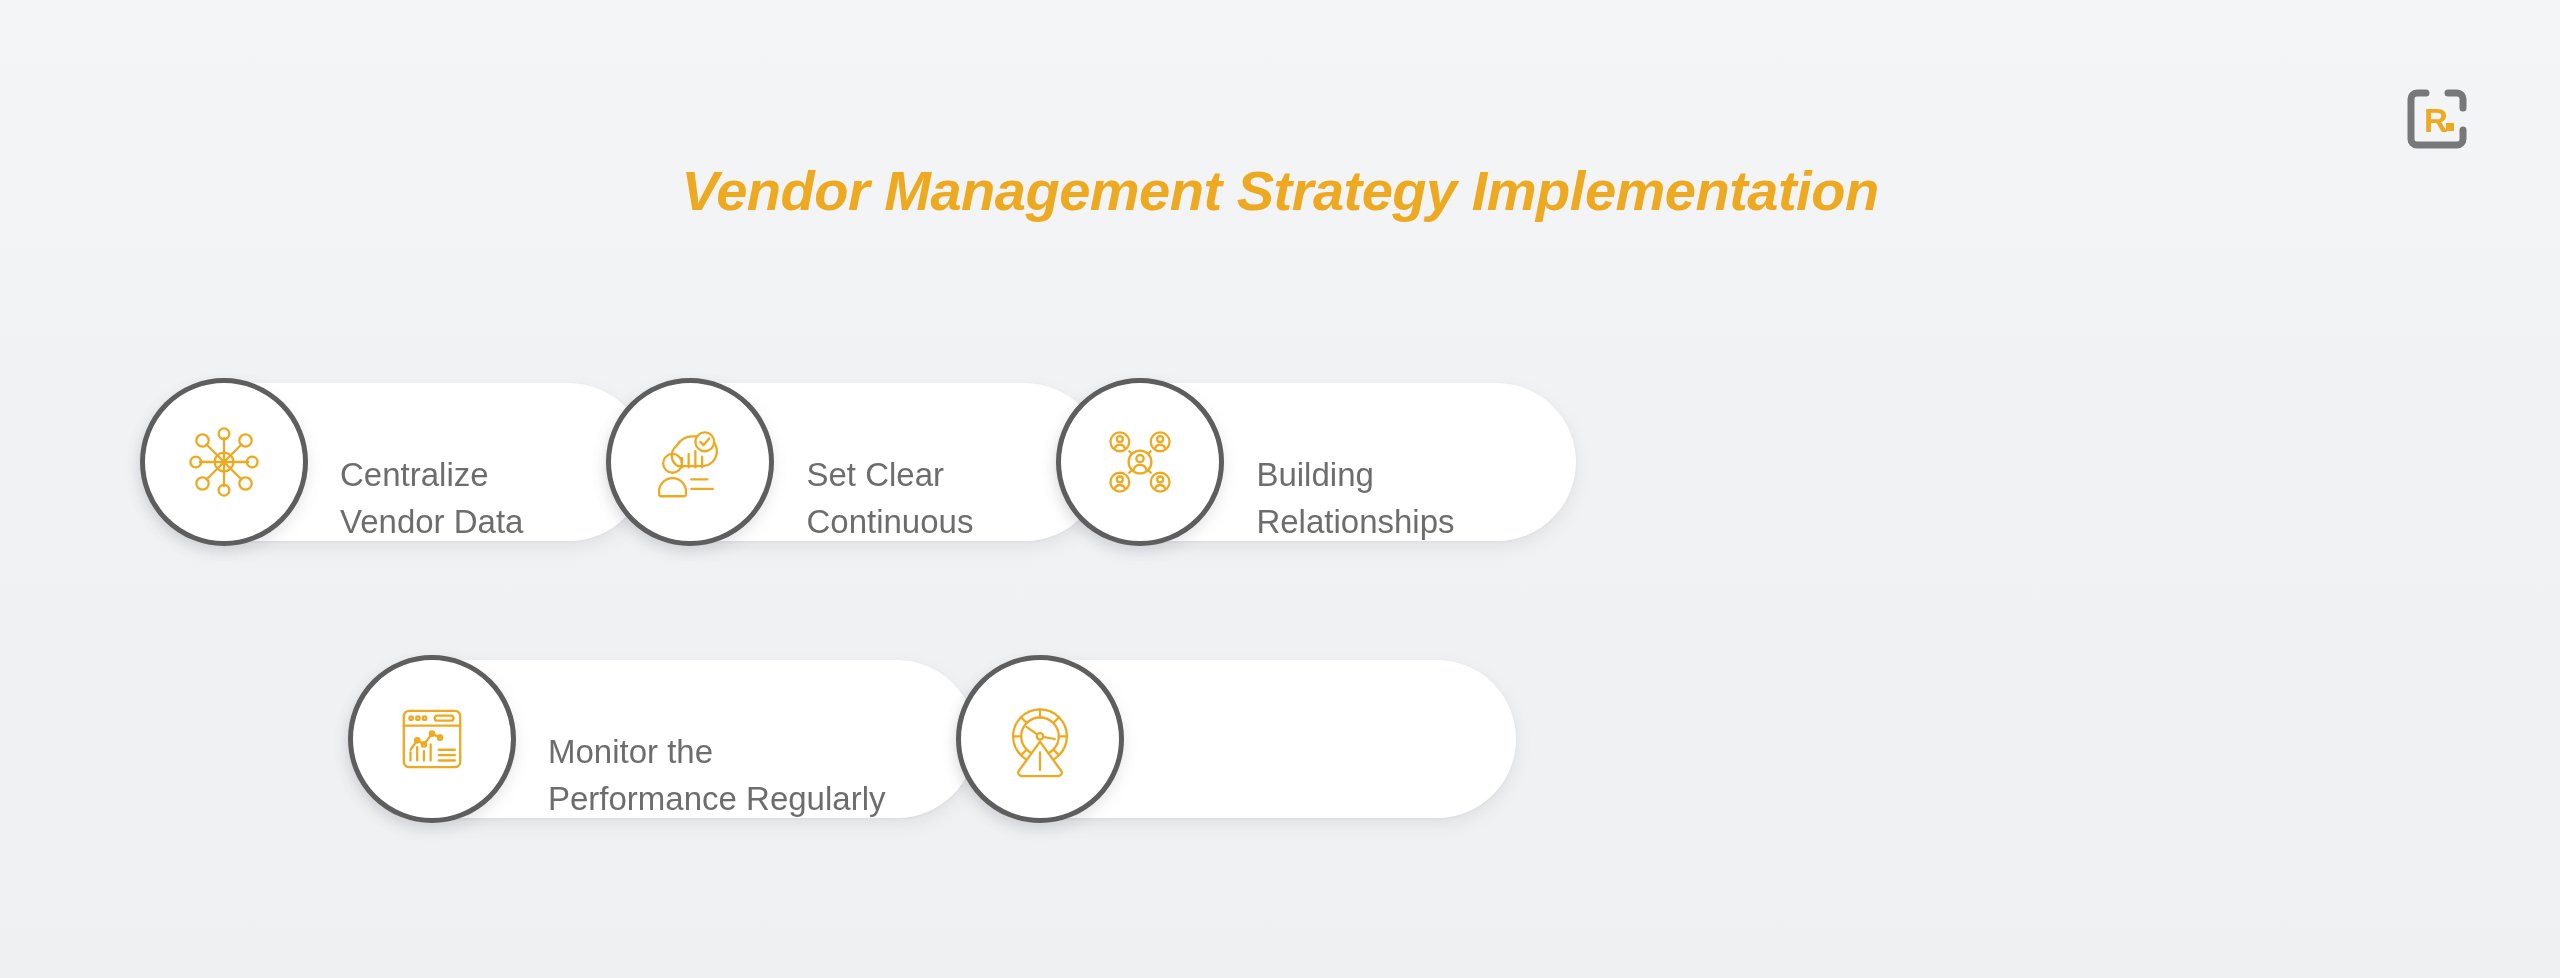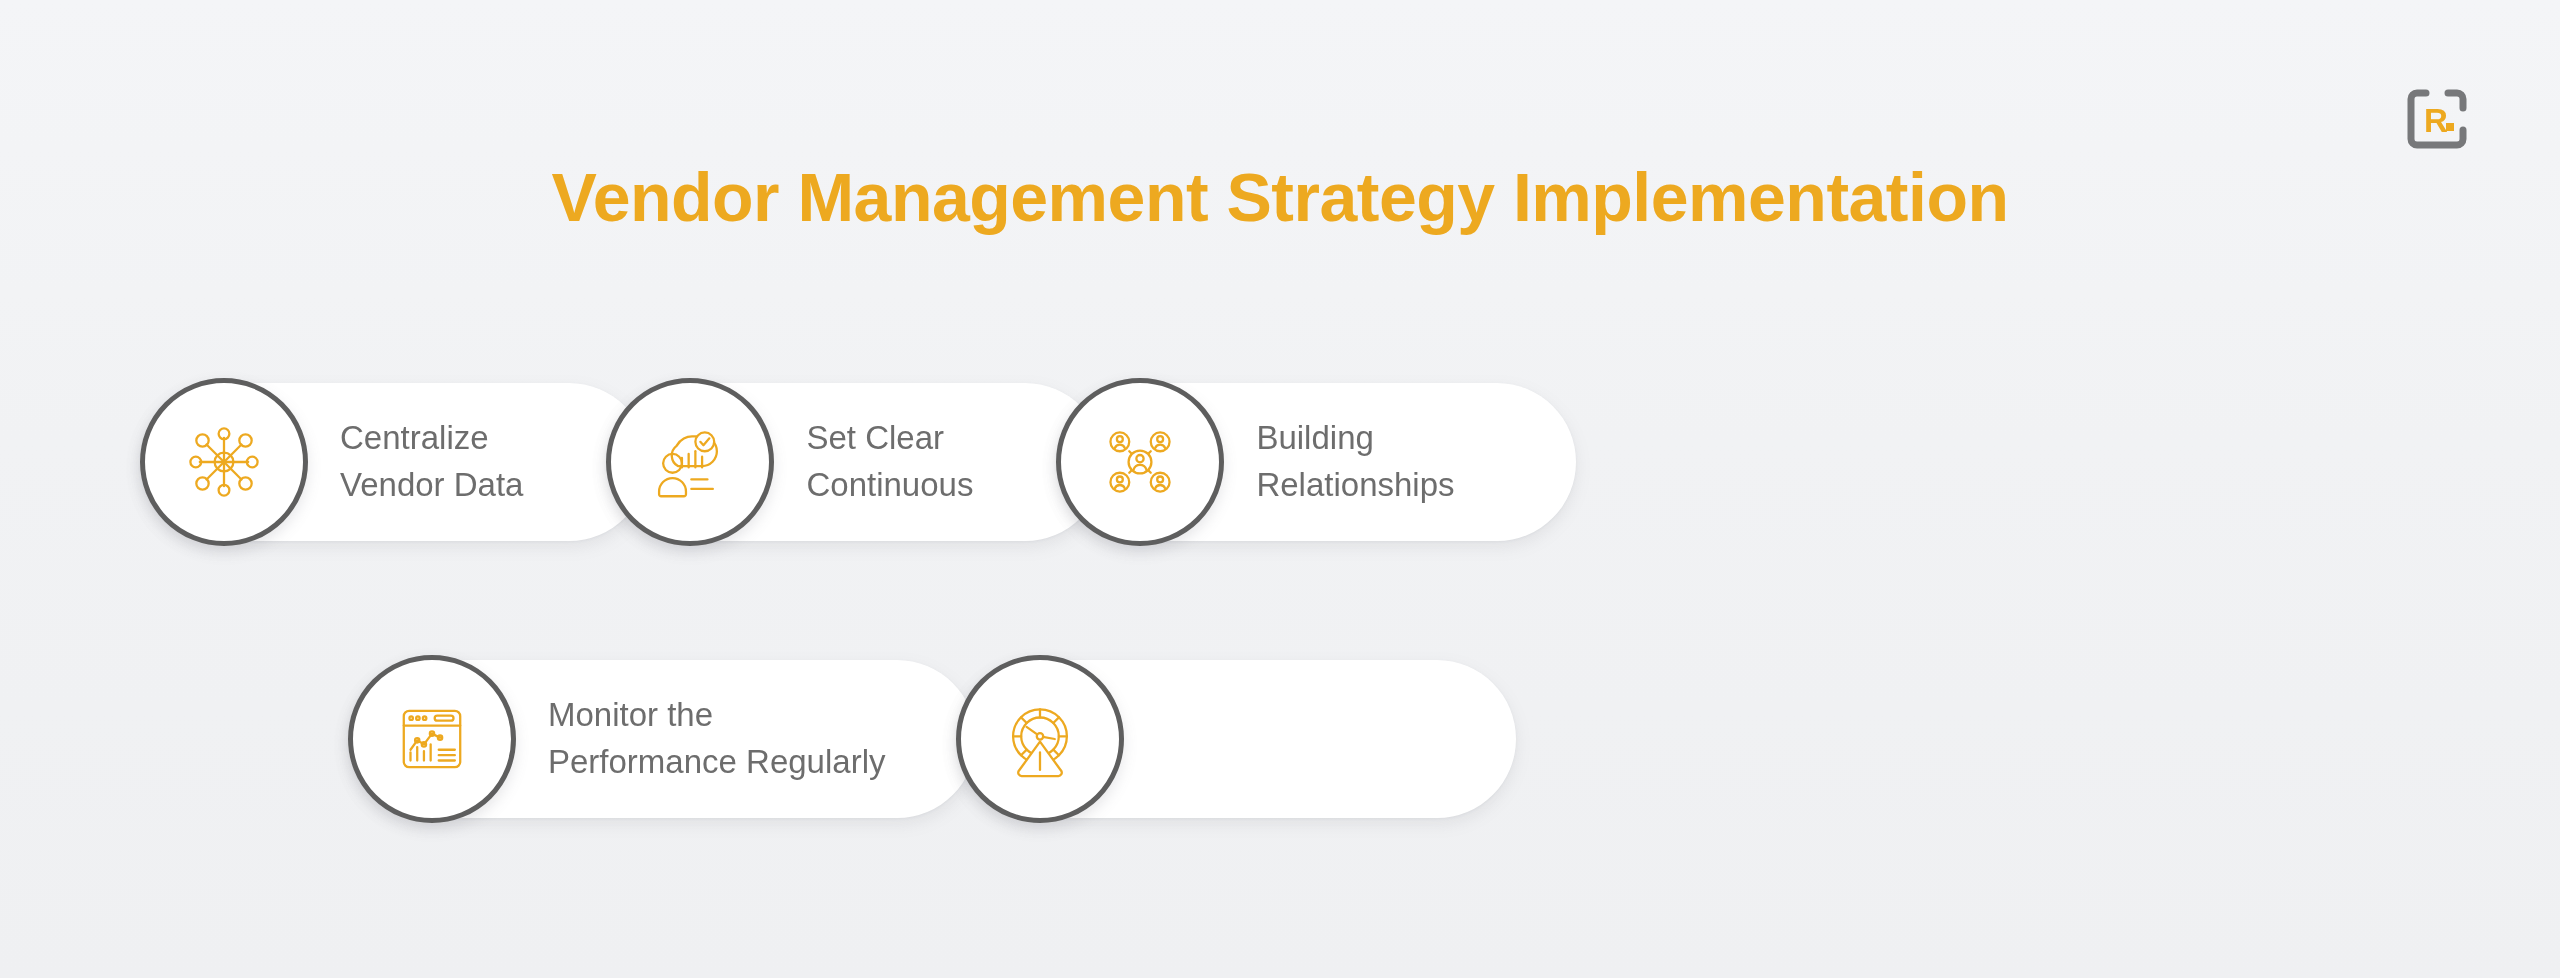--- a/index.html
+++ b/index.html
@@ -35,42 +35,43 @@
   }
   .logo svg { display: block; width: 62px; height: 62px; }
 
   
   .title {
     position: absolute;
     top: 160px;
     left: 0;
     width: 2560px;
     text-align: center;
-    font-size: 68px;
+    font-size: 56px;
     line-height: 1.1;
     font-weight: 700;
     letter-spacing: -0.5px;
     color: #eda920;
     white-space: nowrap;
+    font-style: italic;
   }
 
   
   .row {
     position: absolute;
     display: flex;
     align-items: center;
   }
   .row-1 { top: 378px; left: 140px; }
   .row-2 { top: 655px; left: 348px; }
 
   
   .card {
     position: relative;
     display: flex;
-    align-items: center;
+    align-items: flex-end;
     height: 168px;
   }
   .row-1 .card { margin-right: 47px; }
   .row-1 .card:last-child { margin-right: 0; }
   .row-2 .card { margin-right: 35px; }
   .row-2 .card:last-child { margin-right: 0; }
 
   .pill {
     position: absolute;
     left: 0;

